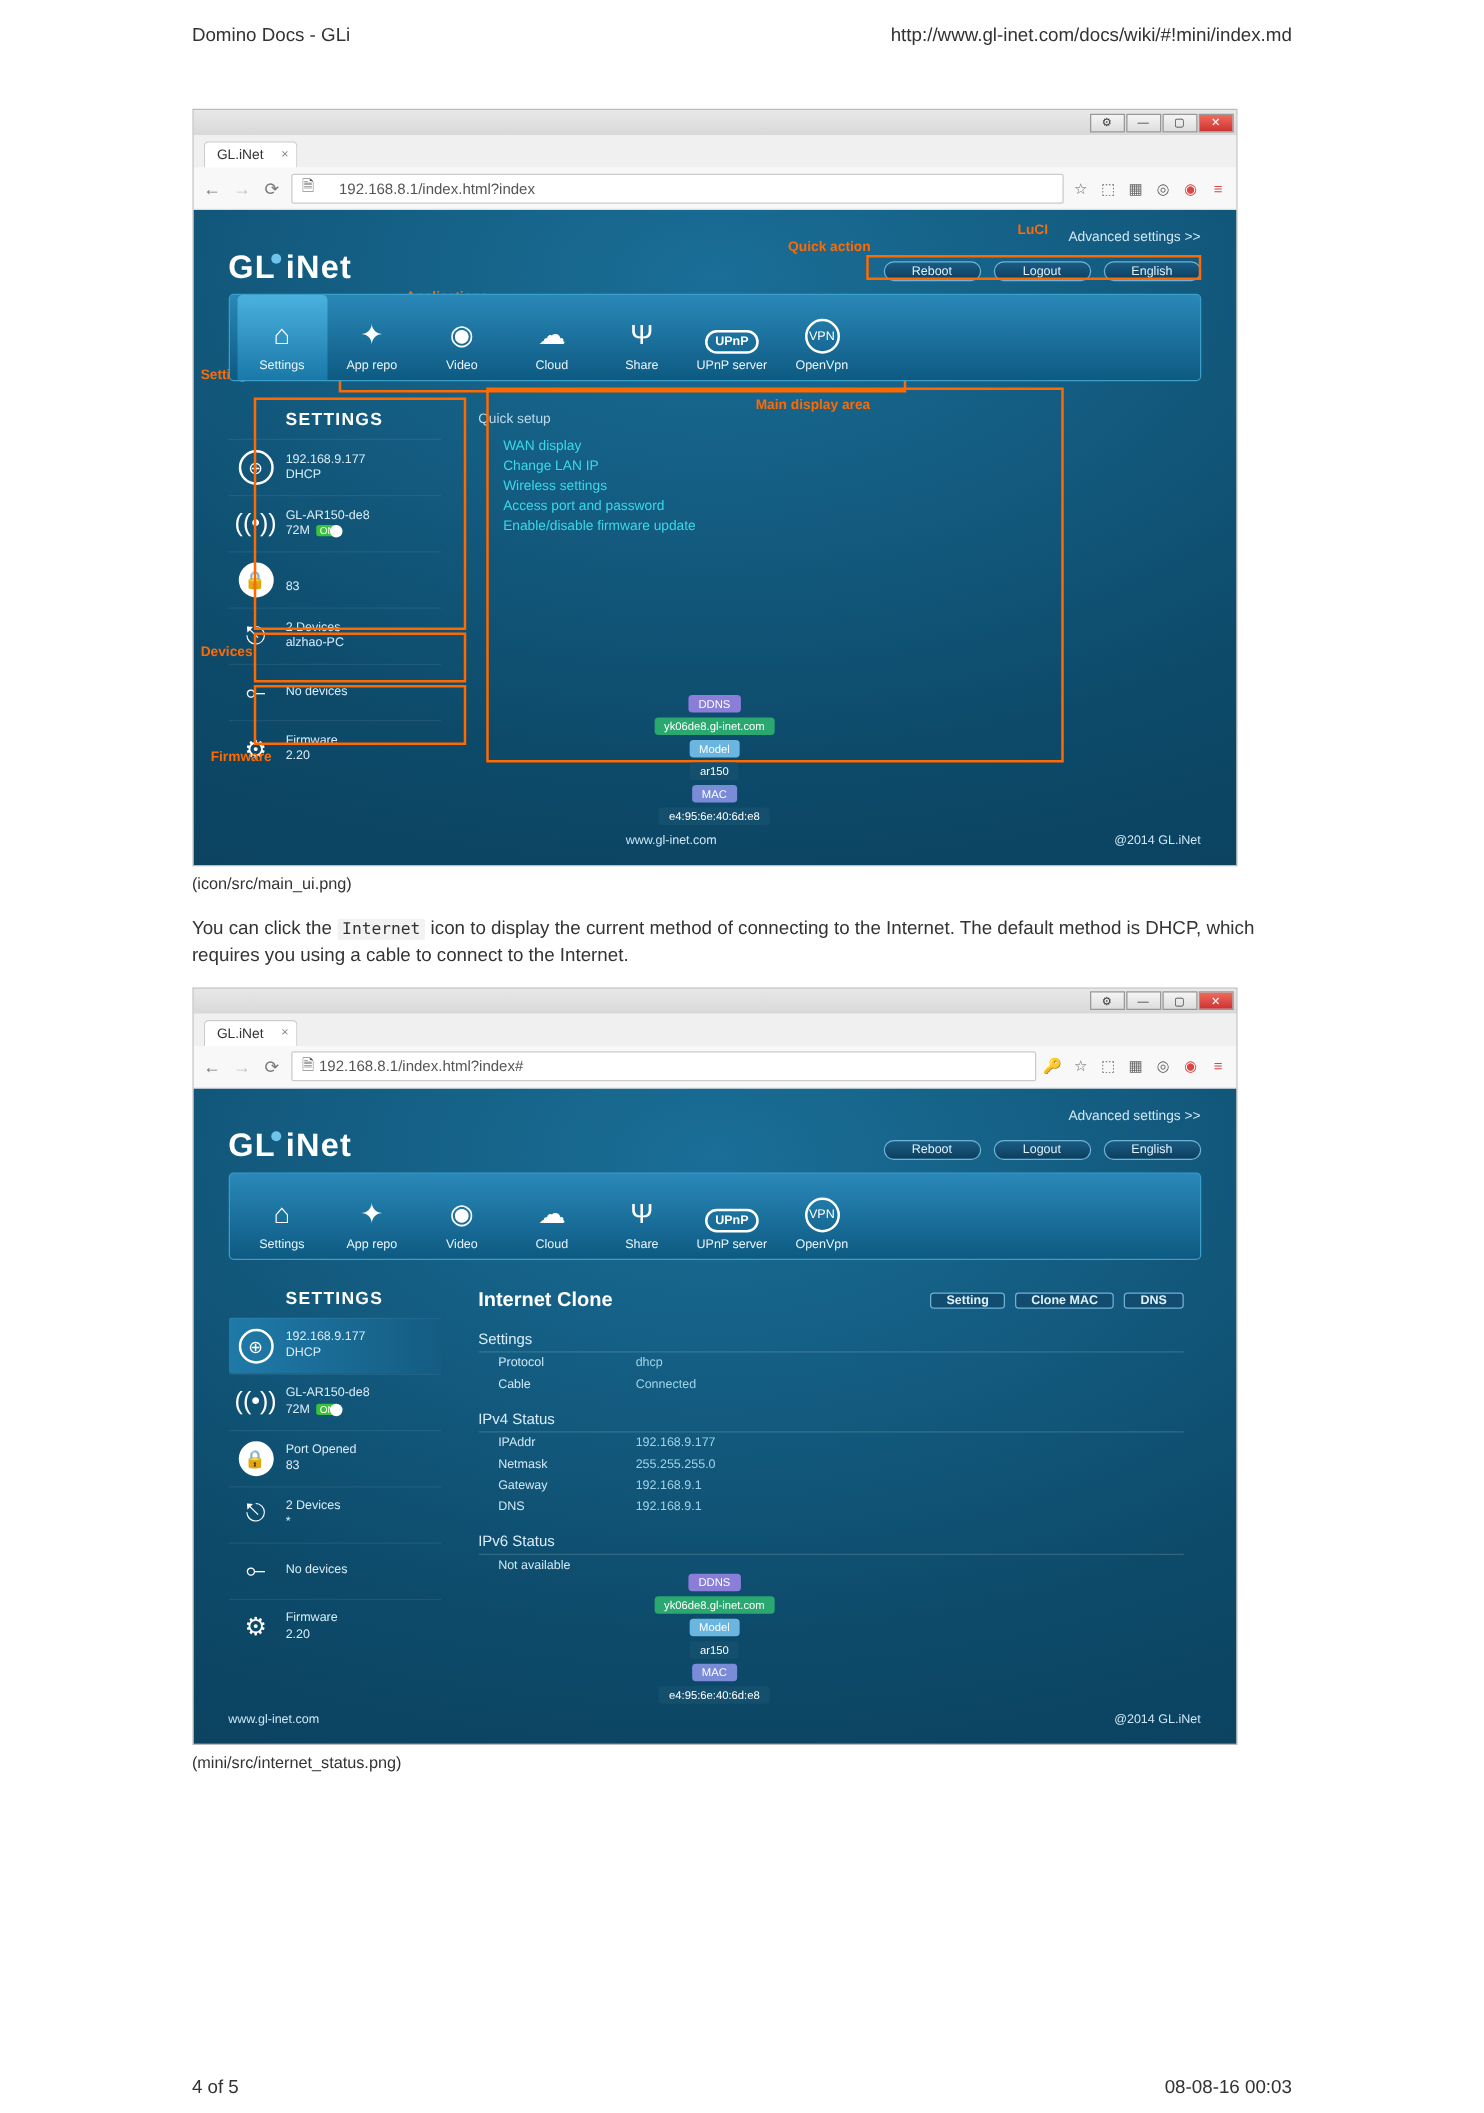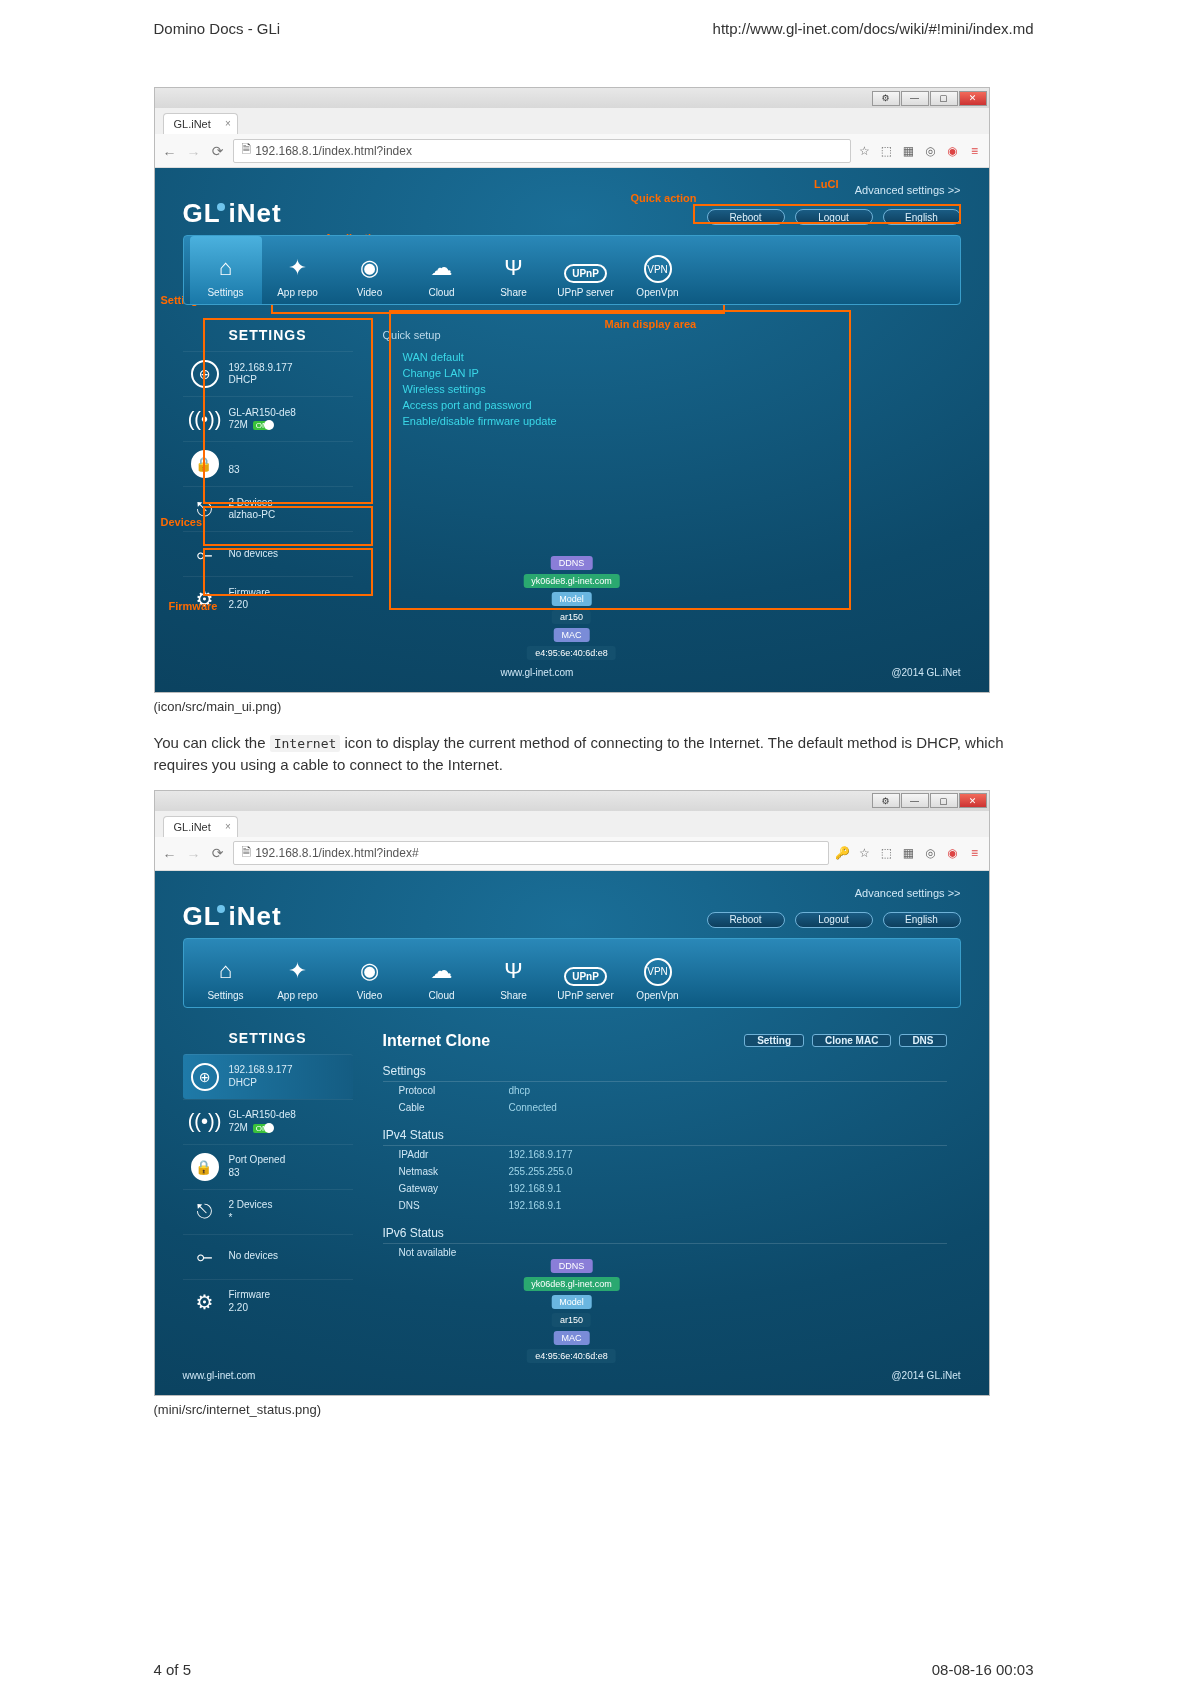--- a/index.html
+++ b/index.html
@@ -99,21 +99,21 @@
         <div class="win-btn">▢</div>
         <div class="win-btn close">✕</div>
       </div>
       <div class="tabbar">
         <div class="tab"><span>GL.iNet</span><span class="x">×</span></div>
       </div>
       <div class="addrbar">
         <span class="navico">←</span>
         <span class="navico" style="opacity:.4">→</span>
         <span class="navico">⟳</span>
-        <div class="url">🗎 <span style="margin-left:4px">192.168.8.1/index.html?index</span></div>
+        <div class="url">🗎 <span style="margin-left:20px">192.168.8.1/index.html?index</span></div>
         <span class="toolico">☆</span>
         <span class="toolico">⬚</span>
         <span class="toolico">▦</span>
         <span class="toolico">◎</span>
         <span class="toolico red">◉</span>
         <span class="toolico menu">≡</span>
       </div>
 
       <div class="app" style="position:relative;">
 
@@ -213,21 +213,21 @@
               <div class="sb-item">
                 <div class="sb-ico">⚙</div>
                 <div class="sb-txt">
                     <span>Firmware</span>
                     <span>2.20</span>
                   </div>
               </div>
             </div>
             <div class="panel">
               <h3>Quick setup</h3>
-              <a class="qlink">WAN default</a>
+              <a class="qlink">WAN display</a>
               <a class="qlink">Change LAN IP</a>
               <a class="qlink">Wireless settings</a>
               <a class="qlink">Access port and password</a>
               <a class="qlink">Enable/disable firmware update</a>
             </div>
           </div>
         </div>
 
         <div class="app-footer">
           <span></span>

